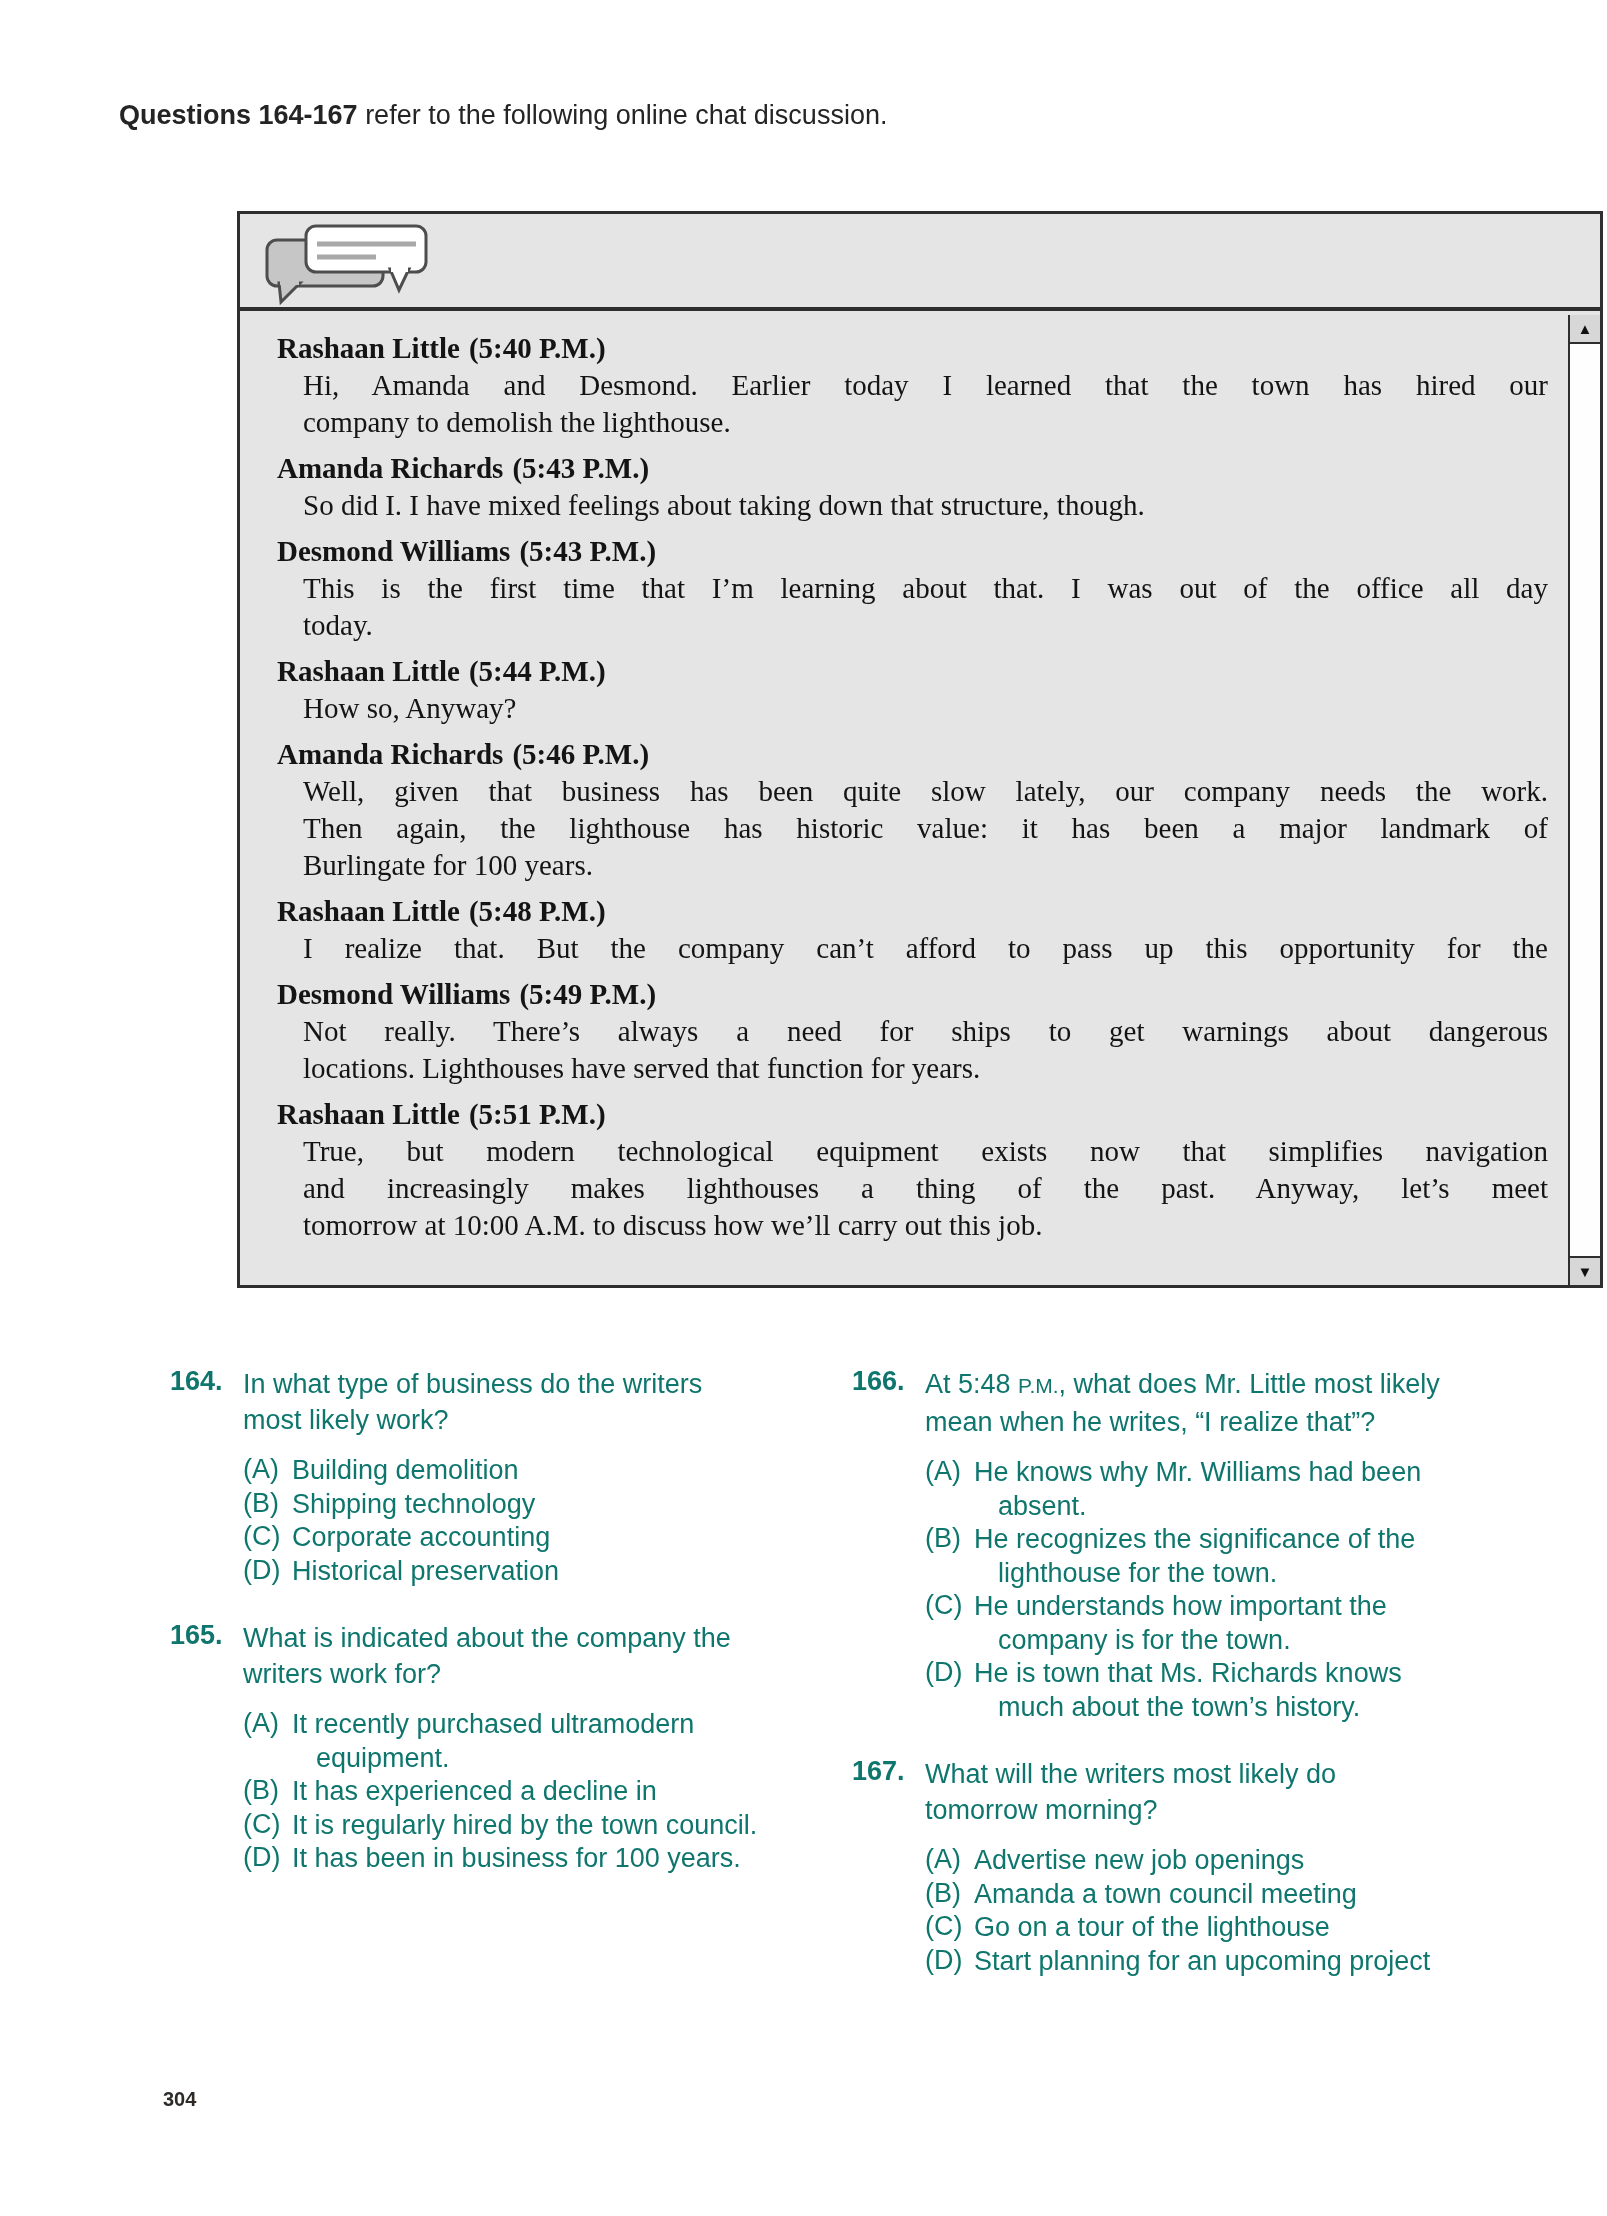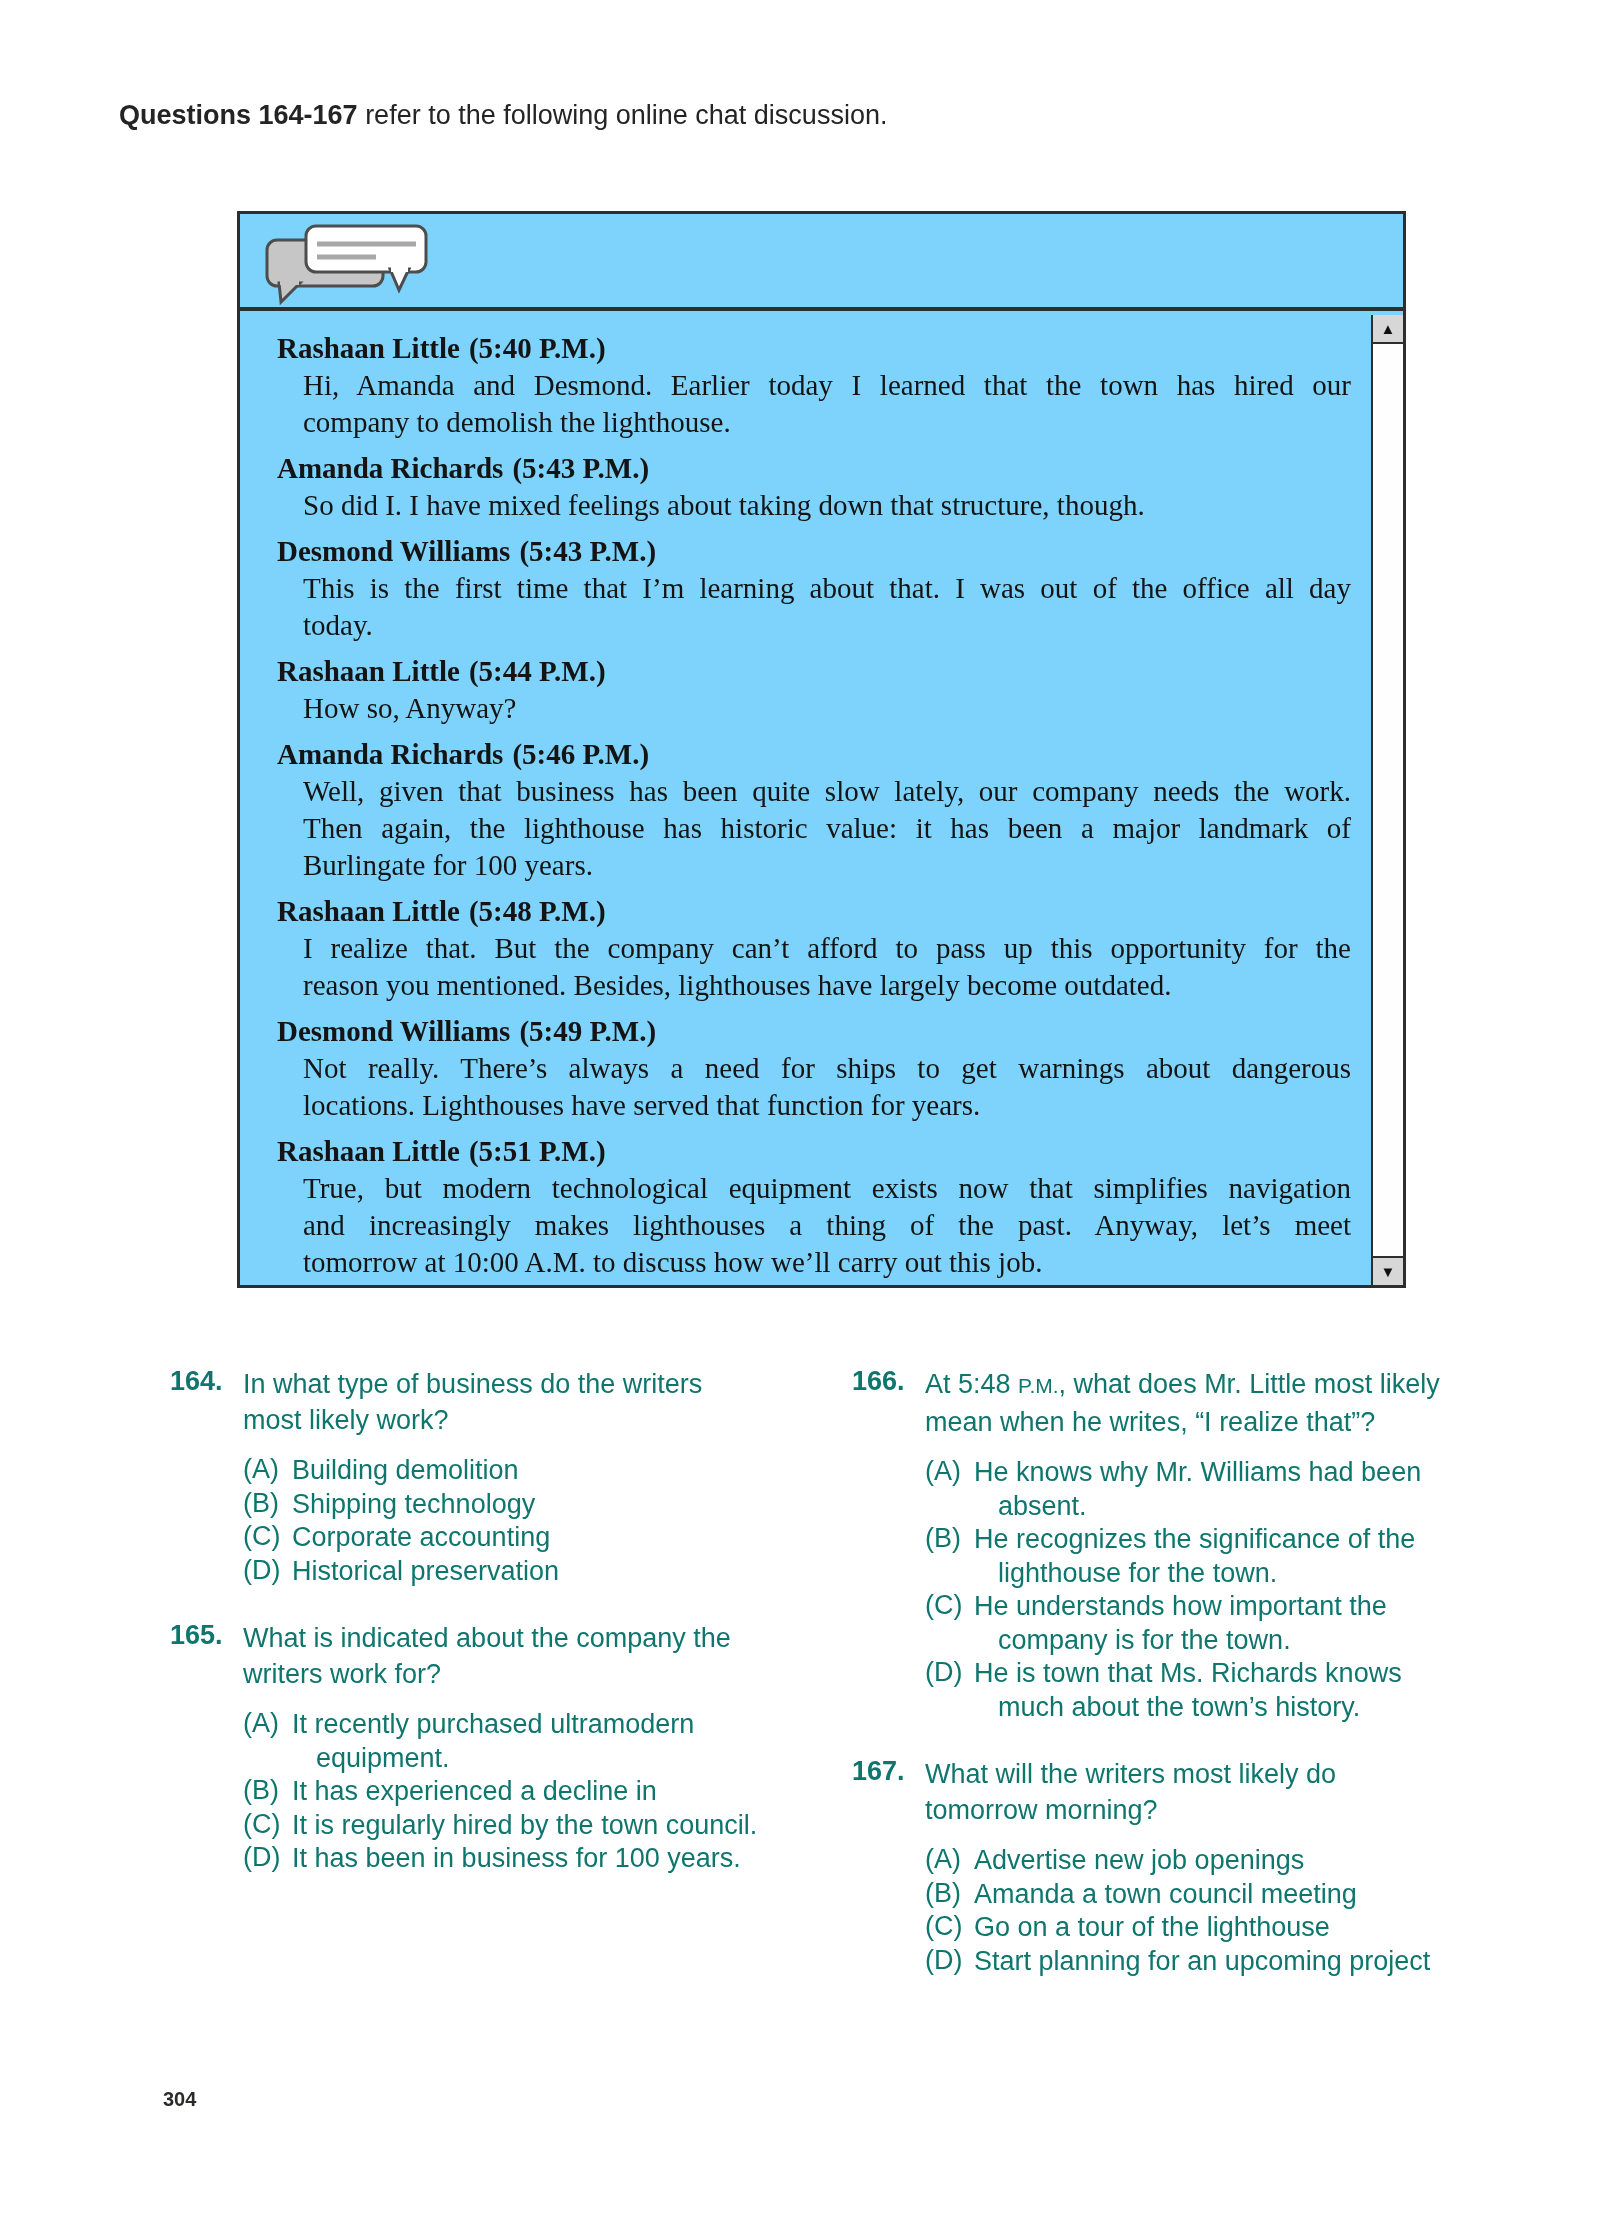--- a/index.html
+++ b/index.html
@@ -15,22 +15,22 @@
   
   .instruction {
     position:absolute; left:119px; top:99px;
     font-size:27px; line-height:32px; color:#242424;
   }
   .instruction .bold { font-weight:bold; }
 
   
   .chat-box {
     position:absolute; left:237px; top:211px;
-    width:1169px; height:1077px;
-    border:3px solid #2e2e2e; background:#7dd3fc;
+    width:1366px; height:1077px;
+    border:3px solid #2e2e2e; background:#e5e5e5;
   }
   .chat-header { position:relative; height:97px; border-bottom:4px solid #2e2e2e; }
   .chat-icon { position:absolute; left:24px; top:10px; }
 
   .chat-body { position:absolute; top:101px; left:0; right:0; bottom:0; }
 
   .chat-scrollbar {
     position:absolute; top:0; right:0; bottom:0; width:32px;
     border-left:2px solid #2e2e2e; background:#fefefe;
   }
@@ -130,21 +130,20 @@
           <div class="msg-body">
             <div class="msg-line jline">Well, given that business has been quite slow lately, our company needs the work.</div>
             <div class="msg-line jline">Then again, the lighthouse has historic value: it has been a major landmark of</div>
             <div class="msg-line">Burlingate for 100 years.</div>
           </div>
         </div>
         <div class="msg">
           <div class="msg-head"><span class="msg-name">Rashaan Little</span><span class="msg-time">(5:48 P.M.)</span></div>
           <div class="msg-body">
             <div class="msg-line jline">I realize that. But the company can’t afford to pass up this opportunity for the</div>
-            <div class="msg-line">reason you mentioned. Besides, lighthouses have largely become outdated.</div>
           </div>
         </div>
         <div class="msg">
           <div class="msg-head"><span class="msg-name">Desmond Williams</span><span class="msg-time">(5:49 P.M.)</span></div>
           <div class="msg-body">
             <div class="msg-line jline">Not really. There’s always a need for ships to get warnings about dangerous</div>
             <div class="msg-line">locations. Lighthouses have served that function for years.</div>
           </div>
         </div>
         <div class="msg">

